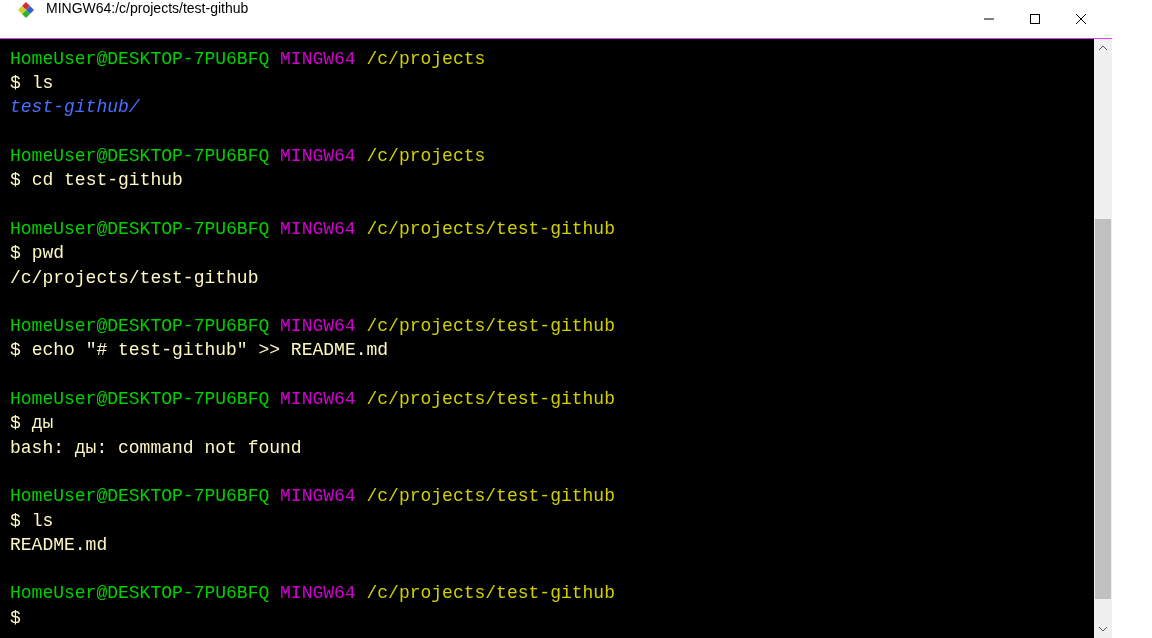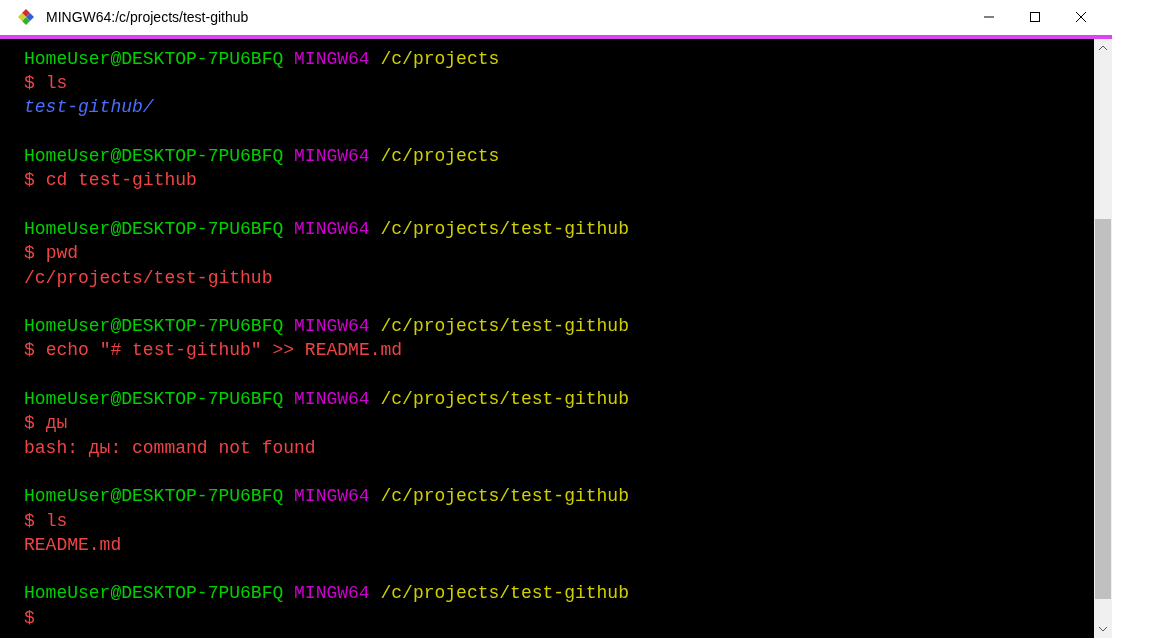--- a/index.html
+++ b/index.html
@@ -20,23 +20,22 @@
       height: 638px;
       background: #fff;
       position: relative;
       display: flex;
       flex-direction: column;
     }
     .titlebar {
       height: 40px;
       background: #fff;
       display: flex;
-      align-items: center;
       padding: 0 8px;
-      border-bottom: 4px solid #d946ef;
+      border-bottom: 1px solid #d946ef;
     }
     .titlebar-icon {
       width: 20px;
       height: 20px;
       margin-right: 10px;
       margin-left: 8px;
       display: inline-flex;
       align-items: center;
       justify-content: center;
     }
@@ -72,21 +71,21 @@
       background: #000;
       position: relative;
     }
     .terminal {
       flex: 1;
       background: #000;
       color: #fff;
       font-family: "Consolas", "Courier New", monospace;
       font-size: 18px;
       line-height: 1.35;
-      padding: 8px 24px;
+      padding: 8px 10px;
       white-space: pre-wrap;
       overflow: hidden;
     }
     .scrollbar {
       width: 18px;
       background: #f0f0f0;
       position: relative;
     }
     .scrollbar-arrow {
       width: 18px;
@@ -106,21 +105,21 @@
       width: 16px;
       left: 1px;
       background: #c0c0c0;
       top: 180px;
       height: 380px;
       cursor: pointer;
     }
     .green { color: #00d000; }
     .magenta { color: #d000d0; }
     .yellow { color: #d0d000; }
-    .white { color: #ef4444; }
+    .white { color: #fef9c3; }
     .blue { color: #4a6fff; font-style: italic; }
     .blank { height: 1.35em; }
   </style>
 </head>
 <body>
 
 <div class="window">
   <div class="titlebar">
     <span class="titlebar-icon">
       <svg width="18" height="18" viewBox="0 0 18 18">

